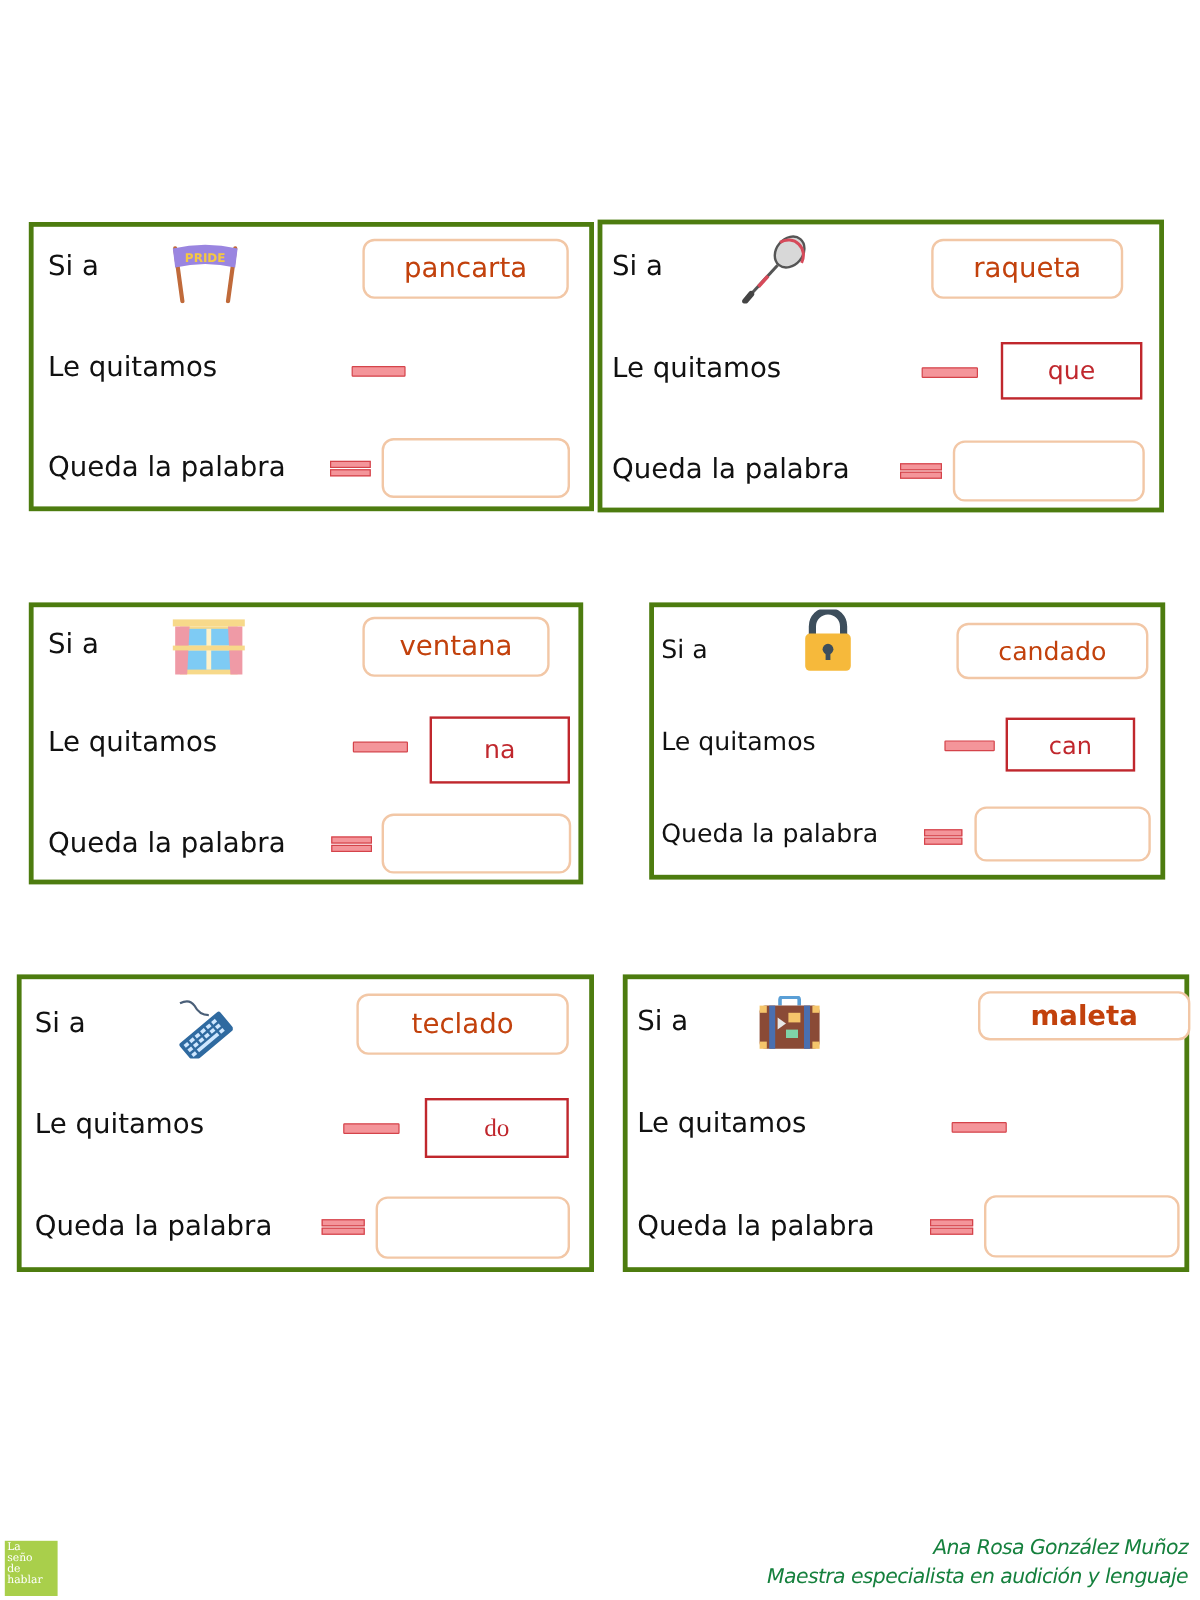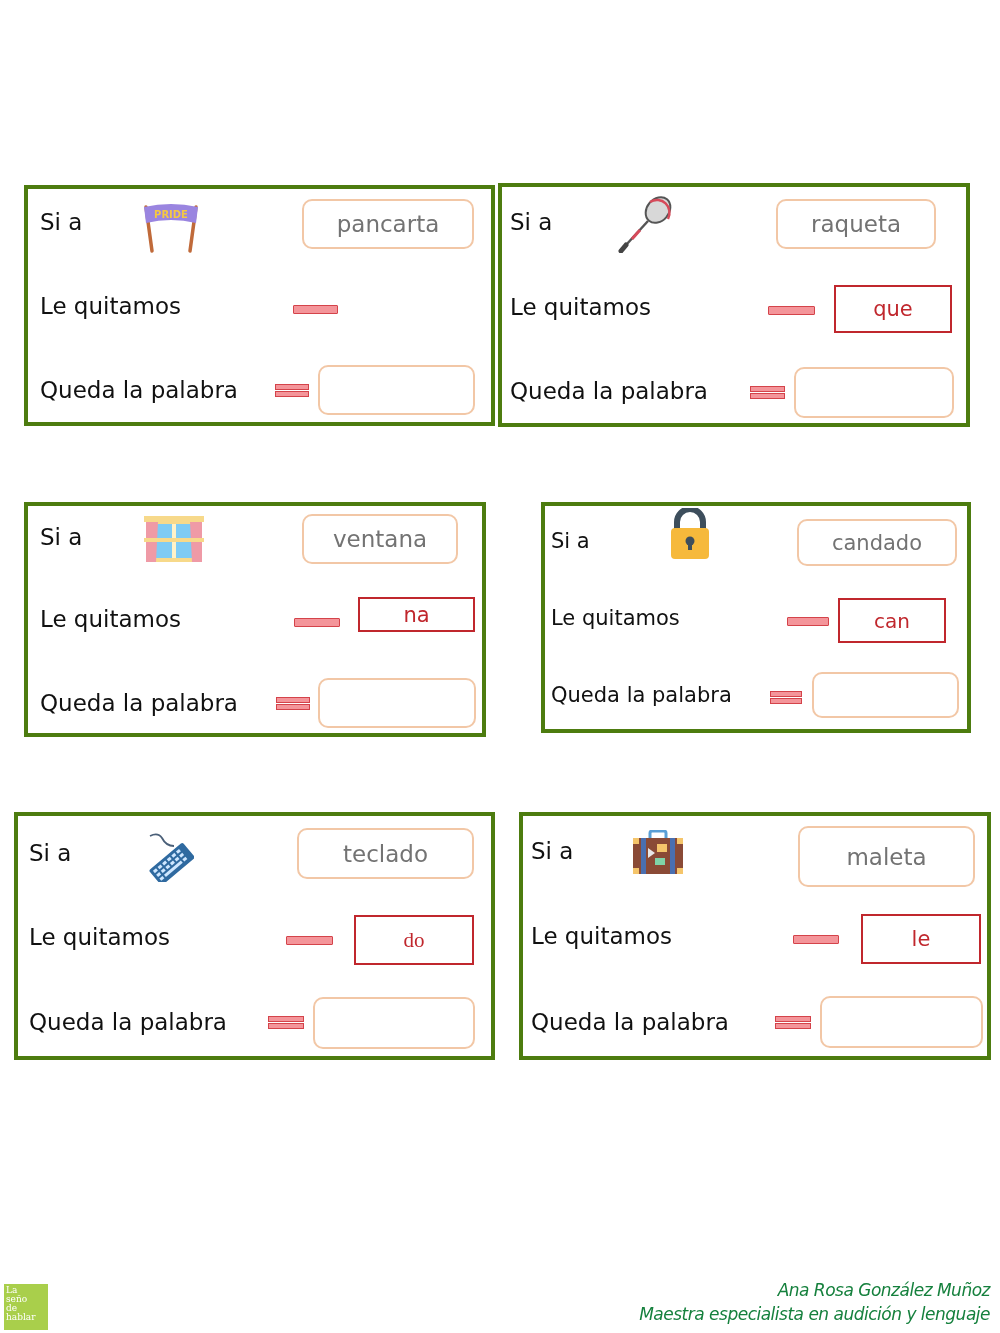--- a/index.html
+++ b/index.html
@@ -9,21 +9,21 @@
     }
     .card {
       position: absolute; box-sizing: border-box;
       border: 4px solid #4d7c0f; background: #fff;
     }
     .lbl { position: absolute; font-family: "DejaVu Sans", sans-serif; color: #111; white-space: nowrap; }
     .pic { position: absolute; }
     .wordbox {
       position: absolute; box-sizing: border-box; border: 2px solid #f2c7a6; border-radius: 10px;
       background: #fff; display: flex; align-items: center; justify-content: center;
-      font-family: "DejaVu Sans", sans-serif; color: #737373;
+      font-family: "DejaVu Sans", sans-serif; color: #c2410c;
     }
     .syllbox {
       position: absolute; box-sizing: border-box; border: 2px solid #c0272d; background: #fff;
       display: flex; align-items: center; justify-content: center;
       font-family: "DejaVu Sans", sans-serif; color: #c0272d;
     }
     .answer {
       position: absolute; box-sizing: border-box; border: 2px solid #f2c7a6; border-radius: 10px;
       background: #fff; font-family: "DejaVu Sans", sans-serif; font-size: 20px; padding: 0 10px; outline: none;
     }
@@ -97,21 +97,21 @@
     <rect x="12" y="8" width="40" height="34" fill="#7ecbf4"></rect>
     <rect x="30" y="8" width="4" height="34" fill="#fff2c8"></rect>
     <rect x="12" y="22" width="40" height="4" fill="#fff2c8"></rect>
     <path d="M4 6 L16 6 L14 46 L4 46 Z" fill="#ef9aa6"></path>
     <path d="M60 6 L48 6 L50 46 L60 46 Z" fill="#ef9aa6"></path>
     <rect x="2" y="22" width="60" height="4" fill="#f7d98a"></rect>
   </svg>
   <div class="wordbox" style="left:274px;top:8px;width:156px;height:50px;font-size:23px;">ventana</div>
   <div class="lbl" style="left:12px;top:100px;font-size:23px;">Le quitamos</div>
   <div class="minus" style="left:266px;top:112px;width:46px;"></div>
-  <div class="syllbox" style="left:330px;top:91px;width:117px;height:35px;font-size:21px;">na</div>
+  <div class="syllbox" style="left:330px;top:91px;width:117px;height:56px;font-size:21px;">na</div>
   <div class="lbl" style="left:12px;top:184px;font-size:23px;">Queda la palabra</div>
   <div class="equals" style="left:248px;top:191px;width:34px;height:13px;">
       <span></span>
       <span></span>
     </div>
   <input class="answer" style="left: 290px; top: 172px; width: 158px; height: 50px;" value="">
 </div>
 
 <div class="card" style="left:541px;top:502px;width:430px;height:231px;">
   <div class="lbl" style="left:6px;top:23px;font-size:21px;">Si a</div>
@@ -178,24 +178,23 @@
     <rect x="2" y="8" width="6" height="6" fill="#f5c56b"></rect>
       <rect x="46" y="8" width="6" height="6" fill="#f5c56b"></rect>
     <rect x="2" y="38" width="6" height="6" fill="#f5c56b"></rect>
       <rect x="46" y="38" width="6" height="6" fill="#f5c56b"></rect>
     <rect x="10" y="8" width="5" height="36" fill="#4a6fb0"></rect>
       <rect x="39" y="8" width="5" height="36" fill="#4a6fb0"></rect>
     <path d="M17 18 L17 28 L24 23 Z" fill="#e8e8e8"></path>
     <rect x="26" y="14" width="10" height="8" fill="#f5c56b"></rect>
     <rect x="24" y="28" width="10" height="7" fill="#7fd3a8"></rect>
   </svg>
-  <div class="wordbox" style="left:275px;top:10px;width:177px;height:61px;font-size:23px;">maleta</div>
+  <div class="wordbox" style="left:292px;top:10px;width:177px;height:41px;font-size:23px;font-weight:bold;">maleta</div>
   <div class="lbl" style="left:8px;top:107px;font-size:23px;">Le quitamos</div>
   <div class="minus" style="left:270px;top:119px;width:46px;"></div>
-  <div class="syllbox" style="left:338px;top:98px;width:120px;height:50px;font-size:21px;">le</div>
   <div class="lbl" style="left:8px;top:193px;font-size:23px;">Queda la palabra</div>
   <div class="equals" style="left:252px;top:200px;width:36px;height:13px;">
       <span></span>
       <span></span>
     </div>
   <input class="answer" style="left: 297px; top: 180px; width: 163px; height: 52px;" value="">
 </div>
 
 <div class="logo">
   <div>La</div>

